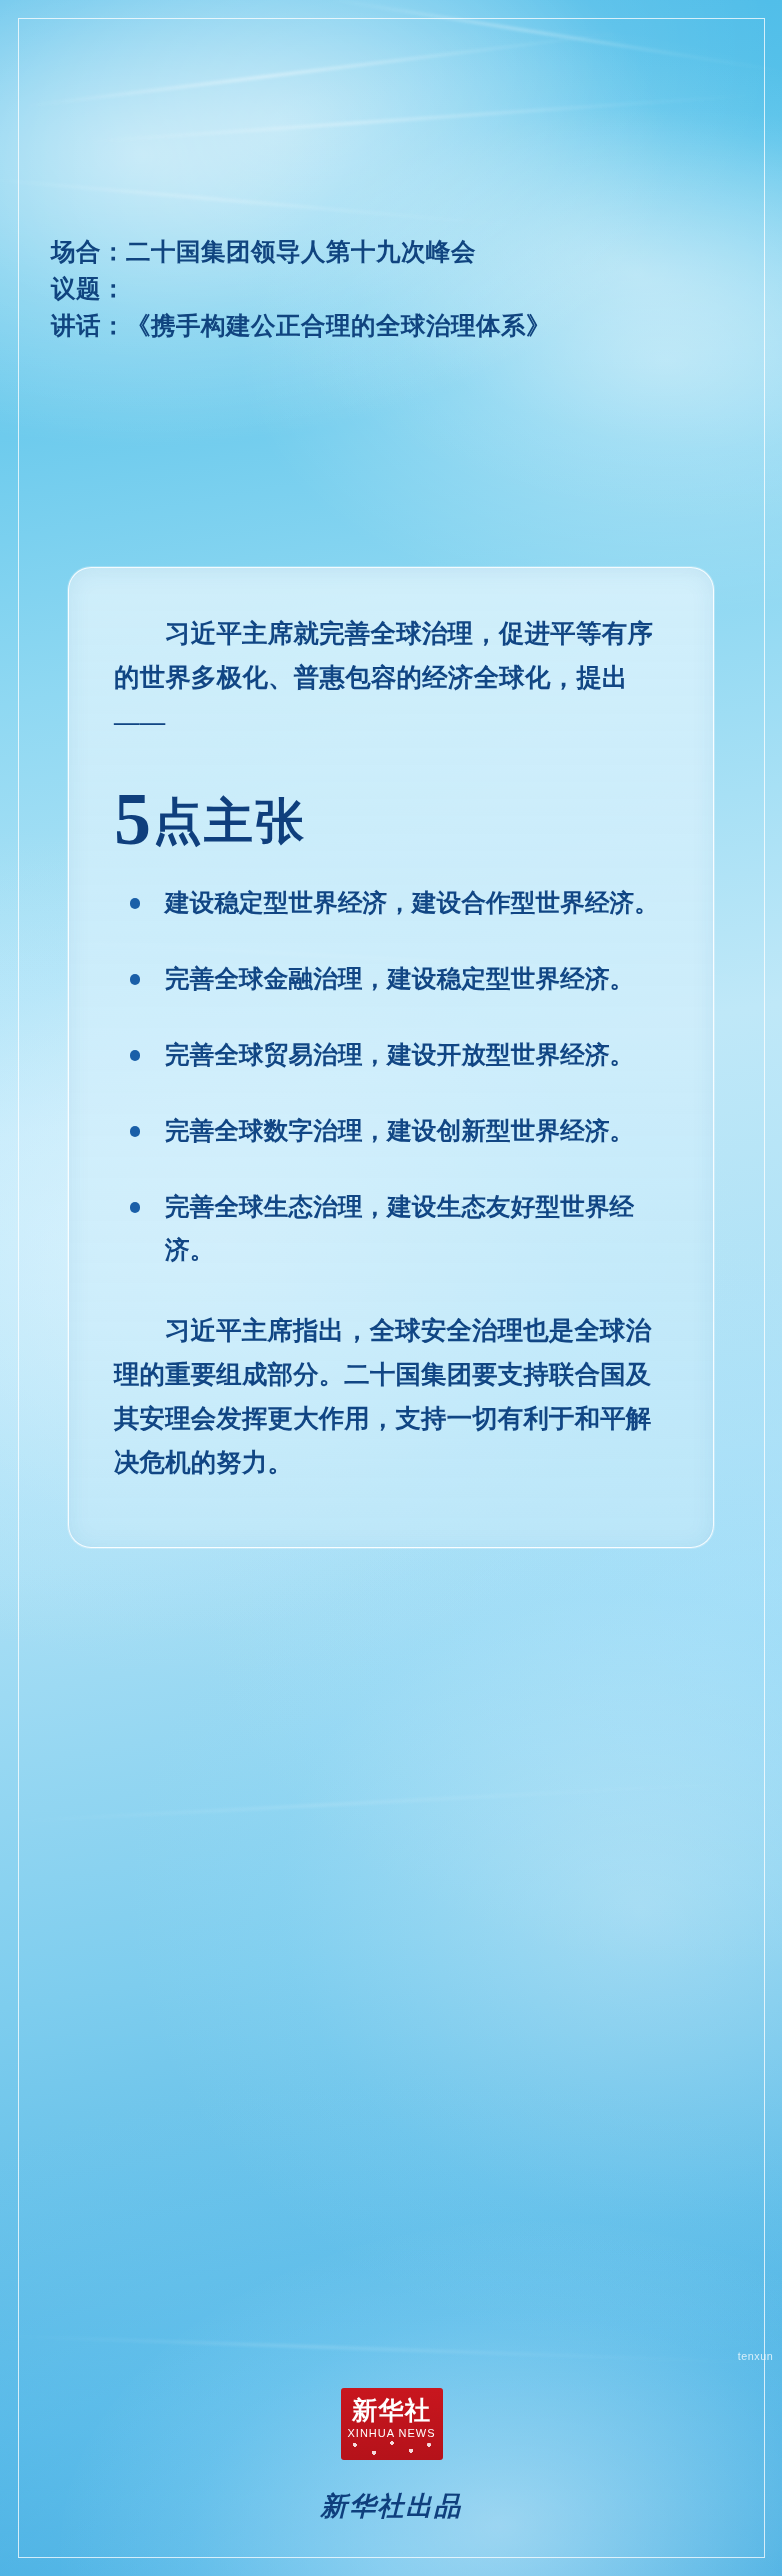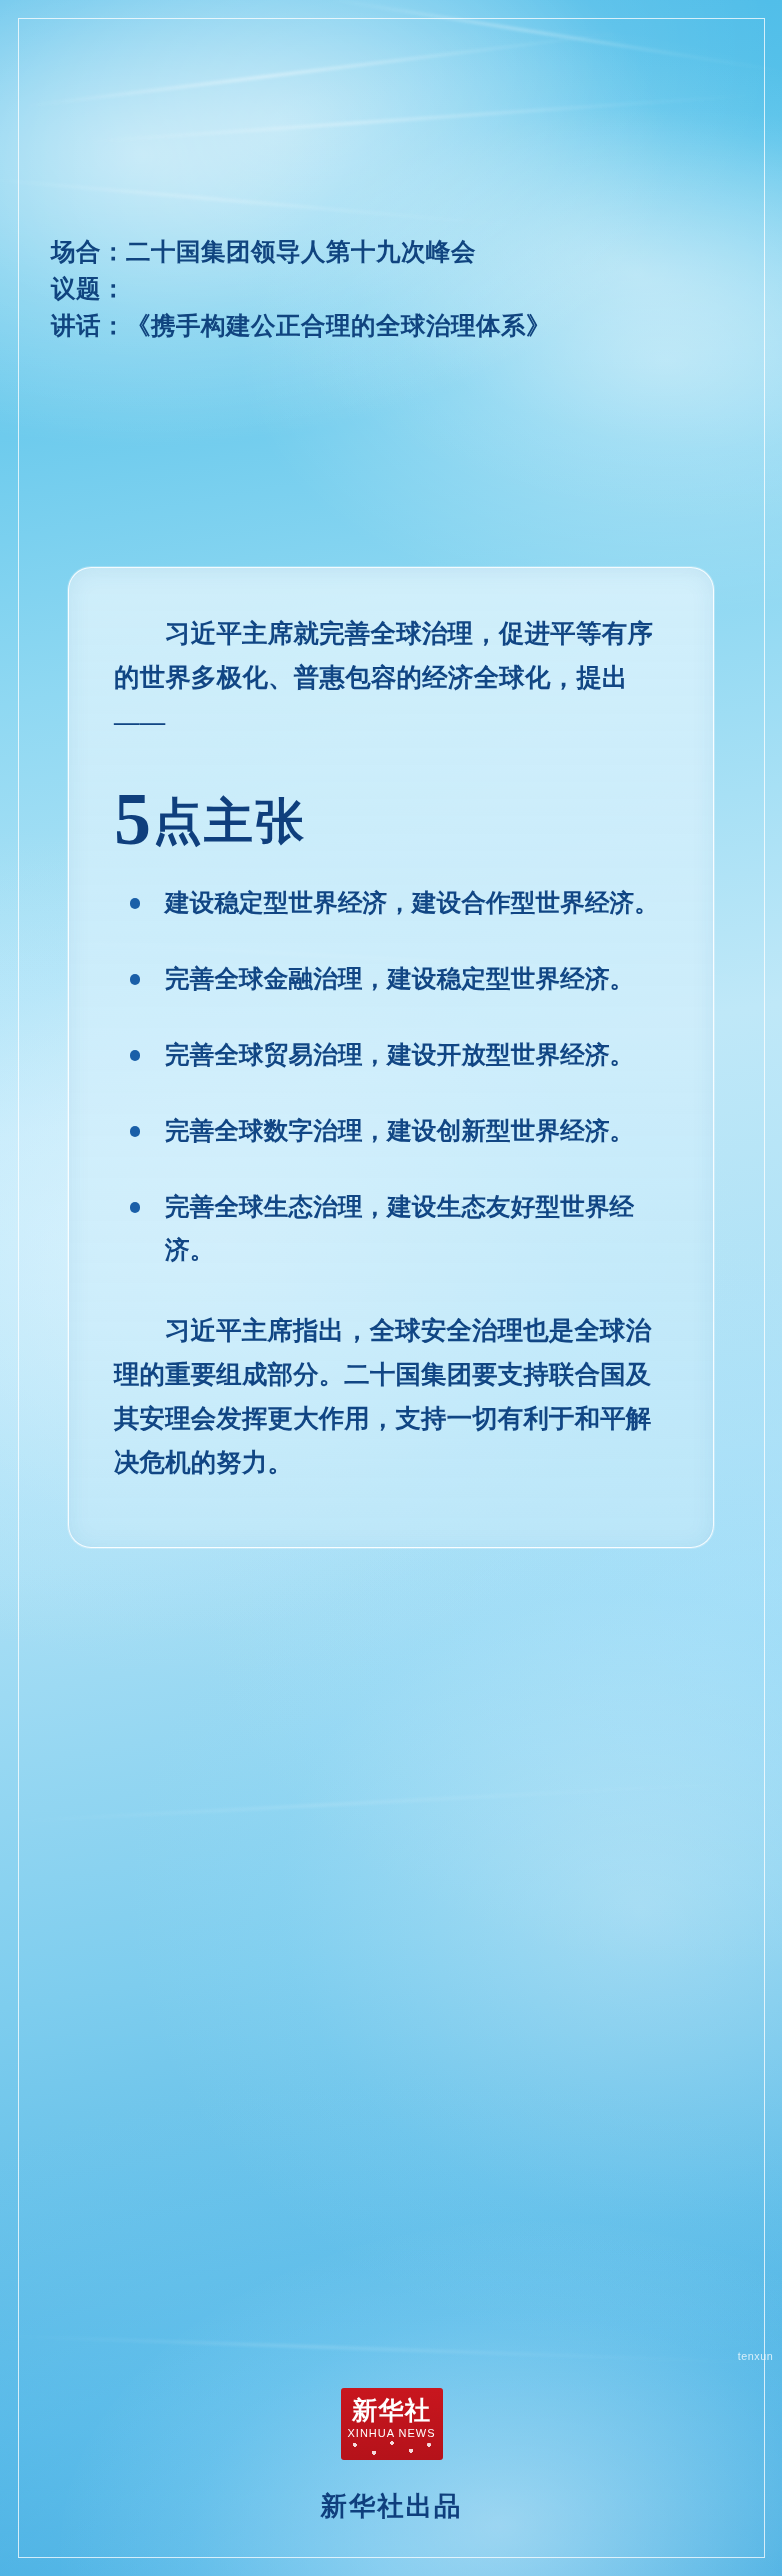--- a/index.html
+++ b/index.html
@@ -247,20 +247,21 @@
       radial-gradient(circle 2px at 70px 13.7px, #fff 99%, transparent 100%),
       radial-gradient(circle 2px at 88px 7.8px, #fff 99%, transparent 100%);
     opacity: .85;
   }
   .footer-text {
     margin-top: 25.4px;
     font-size: 26.4px;
     font-weight: bold;
     color: #0f3f7d;
     letter-spacing: 2px;
+    font-style: italic;
   }
 
   .watermark {
     position: absolute;
     right: 9.8px;
     top: 2350px;
     font-family: "Liberation Sans", sans-serif;
     font-size: 10.8px;
     color: rgba(255,255,255,0.75);
     letter-spacing: 0.5px;

